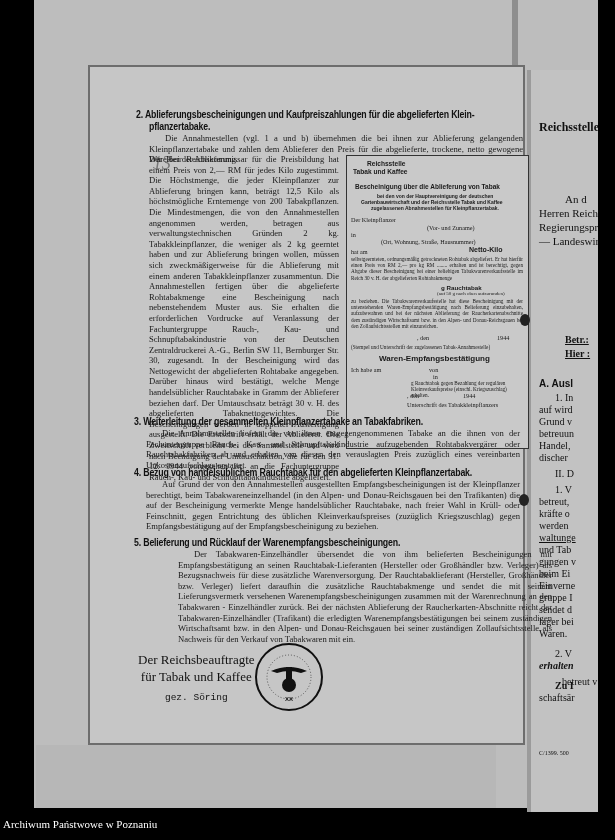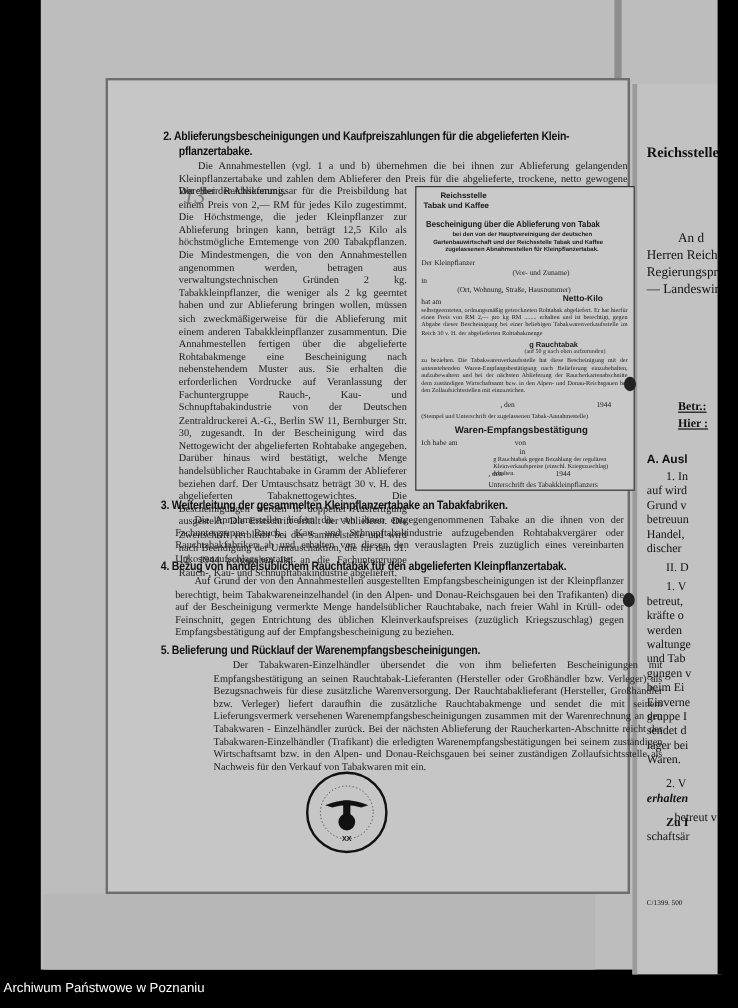--- a/index.html
+++ b/index.html
@@ -8,29 +8,29 @@
   .back-sheet::after { content:""; position:absolute; left:478px; top:0; width:6px; height:76px; background:#8e8e8e; }
   .right-page { position:absolute; left:527px; top:70px; width:70px; height:742px; background:#c2c2c2; border-left:4px solid #9b9b9b; overflow:hidden; }
   .right-page .rp { position:absolute; left:8px; white-space:nowrap; color:#111; font-size:10px; }
   .right-blackout { position:absolute; left:598px; top:0; width:17px; height:812px; background:#000; }
   .main-page { position:absolute; left:88px; top:65px; width:437px; height:680px; background:#c6c6c6; border:2px solid #6d6d6d; box-sizing:border-box; }
   .bottom-strip { position:absolute; left:36px; top:745px; width:460px; height:63px; background:#b7b7b7; }
   .heading { position:absolute; font-family:"Liberation Sans", sans-serif; font-weight:bold; font-size:10.2px; color:#111; letter-spacing:-0.2px; transform:scaleX(0.86); transform-origin:left top; white-space:nowrap; }
   .para { position:absolute; font-size:8.6px; line-height:10.6px; color:#1a1a1a; text-align:justify; }
   .para p { margin:0; text-indent:16px; }
   .note { position:absolute; left:19px; top:86px; font-family:"Liberation Serif", serif; font-size:18px; color:#777; font-style:italic;margin-left:44px; }
-  .form-box { position:absolute; left:256px; top:88px; width:183px; height:254px; border:1.5px solid #333; box-sizing:border-box; background:#c9c9c9; }
+  .form-box { position:absolute; left:256px; top:88px; width:183px; height:294px; border:1.5px solid #333; box-sizing:border-box; background:#c9c9c9; }
   .fb { position:absolute; color:#1a1a1a; white-space:nowrap; }
   .fb-small { font-size:6.2px; }
   .fb-bold { font-family:"Liberation Sans", sans-serif; font-weight:bold; }
   .sig-left { position:absolute; left:48px; top:584px; font-size:13px; line-height:17px; color:#111; text-align:center; }
   .sig-left .gez { font-family:"Liberation Mono", monospace; font-size:9.5px; margin-top:4px; }
   .stamp { position:absolute; left:165px; top:576px; width:68px; height:68px; border:2px solid #111; border-radius:50%; box-sizing:border-box; }
   .sig-right { position:absolute; left:260px; top:590px; font-family:"Liberation Mono", monospace; font-size:9.5px; color:#111; }
-  .footer-label { position:absolute; left:3px; top:818px; font-family:Liberation Sans, sans-serif; font-size:11px; color:#fff; }
+  .footer-label { position:absolute; left:3px; top:818px; font-family:Liberation Serif, serif; font-size:11px; color:#fff; }
   .punch { position:absolute; width:10px; height:12px; background:#222; border-radius:50%; }
 </style>
 </head>
 <body>
 
 <div class="back-sheet"></div>
 
 <div class="right-page">
   <div class="rp" style="top:50px;font-weight:bold;font-size:12px;">Reichsstelle</div>
   <div class="rp" style="top:123px;left:34px;font-size:11px;">An d</div>
@@ -44,21 +44,21 @@
   <div class="rp" style="top:334px;">auf wird</div>
   <div class="rp" style="top:346px;">Grund v</div>
   <div class="rp" style="top:358px;">betreuun</div>
   <div class="rp" style="top:370px;text-align:right;">Handel,</div>
   <div class="rp" style="top:382px;">discher</div>
   <div class="rp" style="top:398px;left:24px;">II. D</div>
   <div class="rp" style="top:414px;left:24px;">1. V</div>
   <div class="rp" style="top:426px;">betreut,</div>
   <div class="rp" style="top:438px;">kräfte o</div>
   <div class="rp" style="top:450px;">werden</div>
-  <div class="rp" style="top:462px;">waltunge</div>
+  <div class="rp" style="top:462px;text-decoration:underline;">waltunge</div>
   <div class="rp" style="top:474px;">und Tab</div>
   <div class="rp" style="top:486px;">gungen v</div>
   <div class="rp" style="top:498px;">beim Ei</div>
   <div class="rp" style="top:510px;">Einverne</div>
   <div class="rp" style="top:522px;">gruppe I</div>
   <div class="rp" style="top:534px;">sendet d</div>
   <div class="rp" style="top:546px;">lager bei</div>
   <div class="rp" style="top:558px;">Waren.</div>
   <div class="rp" style="top:578px;left:24px;">2. V</div>
   <div class="rp" style="top:590px;font-weight:bold;font-style:italic;">erhalten</div>
@@ -122,20 +122,25 @@
   <div class="heading" style="left:44px;top:400px;">4. Bezug von handelsüblichem Rauchtabak für den abgelieferten Kleinpflanzertabak.</div>
   <div class="para" style="left:56px;top:412px;width:374px;">
     <p>Auf Grund der von den Annahmestellen ausgestellten Empfangsbescheinigungen ist der Kleinpflanzer berechtigt, beim Tabakwareneinzelhandel (in den Alpen- und Donau-Reichsgauen bei den Trafikanten) die auf der Bescheinigung vermerkte Menge handelsüblicher Rauchtabake, nach freier Wahl in Krüll- oder Feinschnitt, gegen Entrichtung des üblichen Kleinverkaufspreises (zuzüglich Kriegszuschlag) gegen Empfangsbestätigung auf der Empfangsbescheinigung zu beziehen.</p>
   </div>
 
   <div class="heading" style="left:44px;top:470px;">5. Belieferung und Rücklauf der Warenempfangsbescheinigungen.</div>
   <div class="para" style="left:56px;top:482px;width:374px;margin-left:32px;">
     <p>Der Tabakwaren-Einzelhändler übersendet die von ihm belieferten Bescheinigungen mit Empfangsbestätigung an seinen Rauchtabak-Lieferanten (Hersteller oder Großhändler bzw. Verleger) als Bezugsnachweis für diese zusätzliche Warenversorgung. Der Rauchtabaklieferant (Hersteller, Großhändler bzw. Verleger) liefert daraufhin die zusätzliche Rauchtabakmenge und sendet die mit seinem Lieferungsvermerk versehenen Warenempfangsbescheinigungen zusammen mit der Warenrechnung an den Tabakwaren - Einzelhändler zurück. Bei der nächsten Ablieferung der Raucherkarten-Abschnitte reicht der Tabakwaren-Einzelhändler (Trafikant) die erledigten Warenempfangsbestätigungen bei seinem zuständigen Wirtschaftsamt bzw. in den Alpen- und Donau-Reichsgauen bei seiner zuständigen Zollaufsichtsstelle als Nachweis für den Verkauf von Tabakwaren mit ein.</p>
   </div>
 
+  <div class="sig-left">
+    <div>Der Reichsbeauftragte</div>
+    <div>für Tabak und Kaffee</div>
+    <div class="gez">gez. Söring</div>
+  </div>
 
   <div class="stamp">
     <svg width="64" height="64" viewBox="0 0 64 64">
       <circle cx="32" cy="32" r="22" fill="none" stroke="#111" stroke-width="0.6" stroke-dasharray="1 2"></circle>
       <path d="M14 26 Q32 18 50 26 L44 28 Q32 24 20 28 Z" fill="#111"></path>
       <rect x="29" y="22" width="6" height="14" fill="#111"></rect>
       <circle cx="32" cy="40" r="7" fill="#111"></circle>
       <text x="32" y="56" font-size="6" text-anchor="middle" font-family="Liberation Sans, sans-serif" font-weight="bold" fill="#111">XX</text>
     </svg>
   </div>

